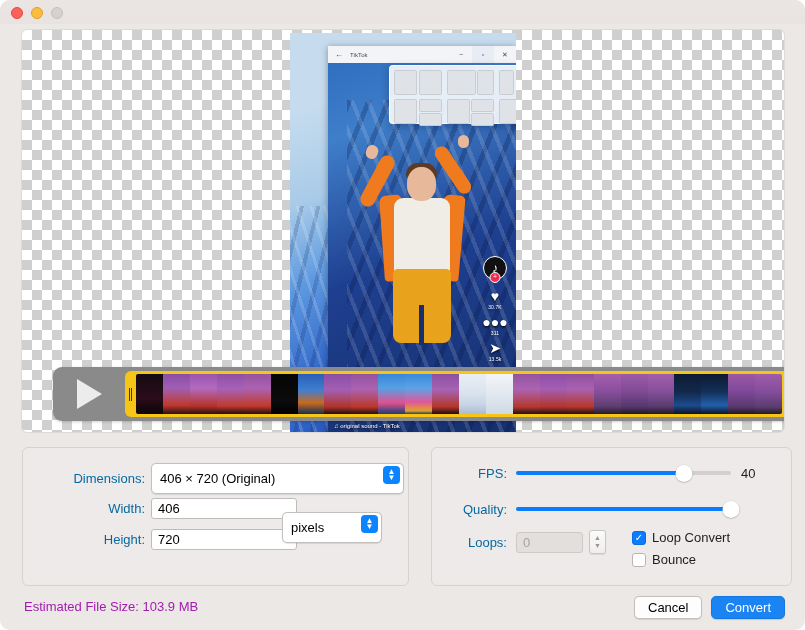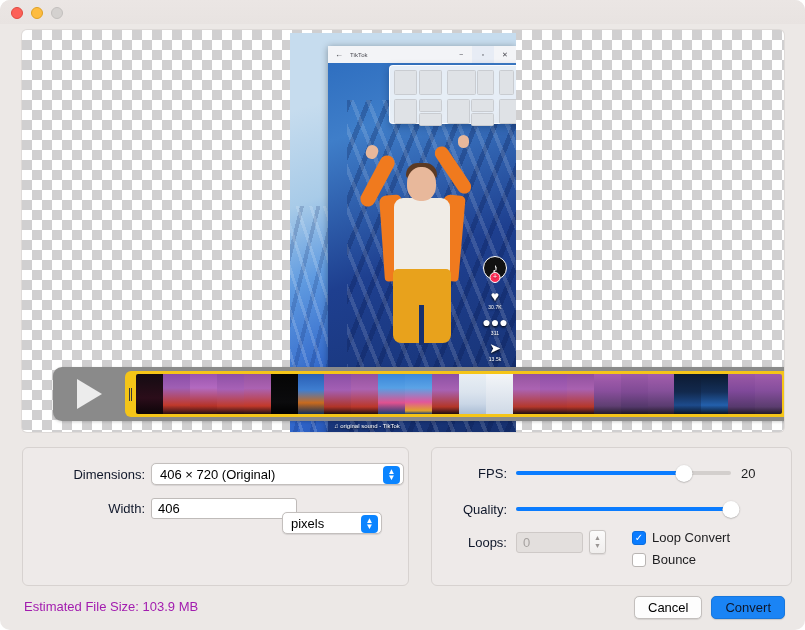--- a/index.html
+++ b/index.html
@@ -317,28 +317,28 @@
     border: 1px solid #d7d2d0;
     border-radius: 6px;
     background: rgba(255,255,255,0.12);
     box-sizing: border-box;
   }
   .group.left  { left: 22px;  top: 447px; width: 387px; height: 139px; }
   .group.right { left: 431px; top: 447px; width: 361px; height: 139px; }
 
   .row { position: absolute; display: flex; align-items: center; }
   .lbl {
-    font-size: 13px; color: #0f172a; text-align: right;
+    font-size: 13px; color: #0369a1; text-align: right;
     white-space: nowrap;
   }
 
   
   .popup {
     position: relative;
-    height: 22px;
+    height: 31px;
     background: #ffffff;
     border: 0.5px solid #c3bfbd;
     border-radius: 5px;
     box-shadow: 0 0.5px 1px rgba(0,0,0,0.10);
     display: flex; align-items: center;
     padding: 0 36px 0 8px;
     font-size: 13px; color: #000;
     box-sizing: border-box;
     cursor: default;
   }
@@ -427,21 +427,21 @@
     box-sizing: border-box;
     padding: 0 13px;
     cursor: default;
   }
   .btn.secondary {
     background: #fdfdfd; color: #000;
     border: 0.5px solid #c3bfbd;
     box-shadow: 0 0.5px 1px rgba(0,0,0,0.10);
   }
   .btn.primary {
-    background: #1a84f5; color: #0f172a;
+    background: #1a84f5; color: #ffffff;
     border: 0.5px solid #1777dd;
     box-shadow: 0 0.5px 1px rgba(0,0,0,0.14);
   }
 </style>
 </head>
 <body>
 
 <div class="window">
 
   <div class="titlebar">
@@ -605,20 +605,24 @@
           <span>▼</span>
         </span>
       </span>
     </div>
 
     <div class="row" style="left:21px; top:50px;">
       <span class="lbl" style="width:101px;">Width:</span>
       <span class="tfield" style="width:146px; margin-left:6px;">406</span>
     </div>
 
+    <div class="row" style="left:21px; top:81px;">
+      <span class="lbl" style="width:101px;">Height:</span>
+      <span class="tfield" style="width:146px; margin-left:6px;">720</span>
+    </div>
 
     <div class="row" style="left:259px; top:64px;">
       <span class="popup" style="width:100px;">
         <span>pixels</span>
         <span class="chev">
           <span>▲</span>
           <span>▼</span>
         </span>
       </span>
     </div>
@@ -626,21 +630,21 @@
 
   <div class="group right">
 
     <div class="row" style="left:20px; top:16px; width:315px;">
       <span class="lbl" style="width:55px;">FPS:</span>
       <span class="slider" style="width:215px; margin-left:9px;">
         <span class="track"></span>
         <span class="fill" id="fps-fill" style="width: 78%;"></span>
         <span class="knob" id="fps-knob" style="left: 78%;"></span>
       </span>
-      <span class="sval" style="margin-left:10px;">20</span>
+      <span class="sval" style="margin-left:10px;">40</span>
     </div>
 
     <div class="row" style="left:20px; top:52px; width:315px;">
       <span class="lbl" style="width:55px;">Quality:</span>
       <span class="slider" style="width:215px; margin-left:9px;">
         <span class="track"></span>
         <span class="fill" id="q-fill" style="width: 100%;"></span>
         <span class="knob" id="q-knob" style="left: 100%;"></span>
       </span>
     </div>

